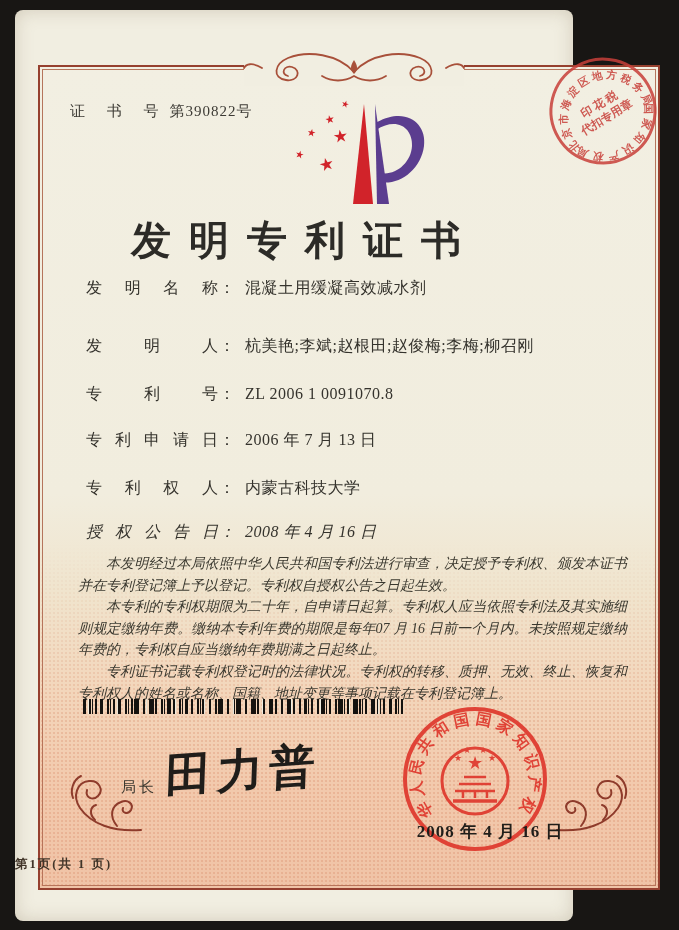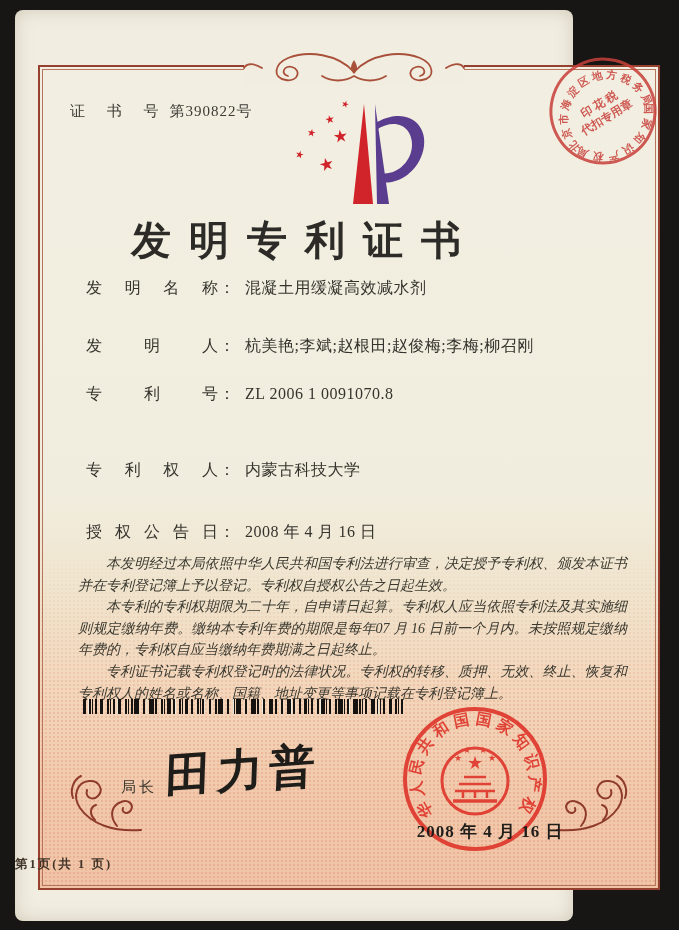--- a/index.html
+++ b/index.html
@@ -125,24 +125,27 @@
 
   <div class="frow" style="top:268px;">
     <span class="flabel">发明名称</span><span class="fcolon">：</span><span class="fvalue">混凝土用缓凝高效减水剂</span>
   </div>
   <div class="frow" style="top:326px;">
     <span class="flabel">发明人</span><span class="fcolon">：</span><span class="fvalue">杭美艳;李斌;赵根田;赵俊梅;李梅;柳召刚</span>
   </div>
   <div class="frow" style="top:374px;">
     <span class="flabel">专利号</span><span class="fcolon">：</span><span class="fvalue">ZL 2006 1 0091070.8</span>
   </div>
-  <div class="frow" style="top:450px;">
+  <div class="frow" style="top:420px;">
+    <span class="flabel">专利申请日</span><span class="fcolon">：</span><span class="fvalue">2006 年 7 月 13 日</span>
+  </div>
+  <div class="frow" style="top:468px;">
     <span class="flabel">专利权人</span><span class="fcolon">：</span><span class="fvalue">内蒙古科技大学</span>
   </div>
-  <div class="frow" style="top:512px;">
+  <div class="frow" style="top:512px;font-style:italic;">
     <span class="flabel">授权公告日</span><span class="fcolon">：</span><span class="fvalue">2008 年 4 月 16 日</span>
   </div>
 
   <div class="abs body-text">
     <p>本发明经过本局依照中华人民共和国专利法进行审查，决定授予专利权、颁发本证书并在专利登记簿上予以登记。专利权自授权公告之日起生效。</p>
     <p>本专利的专利权期限为二十年，自申请日起算。专利权人应当依照专利法及其实施细则规定缴纳年费。缴纳本专利年费的期限是每年07 月 16 日前一个月内。未按照规定缴纳年费的，专利权自应当缴纳年费期满之日起终止。</p>
     <p>专利证书记载专利权登记时的法律状况。专利权的转移、质押、无效、终止、恢复和专利权人的姓名或名称、国籍、地址变更等事项记载在专利登记簿上。</p>
   </div>
 
   <div class="abs barcode"></div>

